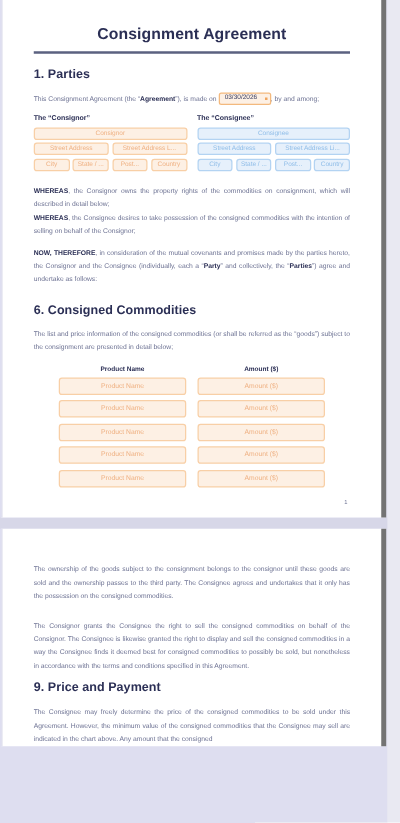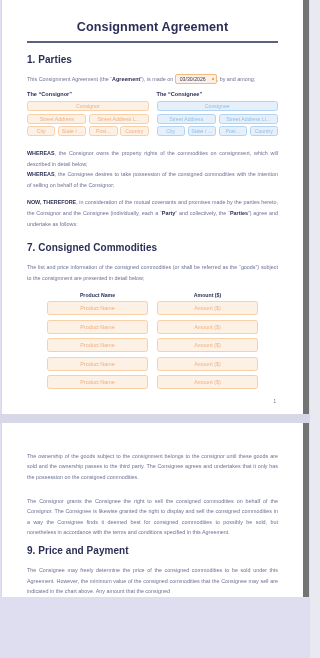--- a/index.html
+++ b/index.html
@@ -17,21 +17,21 @@
     height:658px;
     position:relative;
     background:#dedef0;
   }
 
   .page {
     background:#ffffff;
     width:308px;
     margin:0 0 0 1px;
     border-left:1px solid #d9d9ea;
-    border-right:6px solid #737373;
+    border-right:4px solid #737373;
     position:relative;
     padding:0 25px;
   }
 
   .page-one { padding-top:20px; padding-bottom:10px; }
   .page-two { padding-top:28px; }
 
   .page-gap {
     height:9px;
     background:#d7d7e8;
@@ -240,21 +240,21 @@
     </div>
 
     <p class="body tight"><b>WHEREAS</b><span>, the Consignor owns the property rights of the commodities on consignment, which will described in detail below;</span></p>
 
     <p class="body"><b>WHEREAS</b><span>, the Consignee desires to take possession of the consigned commodities with the intention of selling on behalf of the Consignor;</span></p>
 
     <p class="body"><b>NOW, THEREFORE</b><span>, in consideration of the mutual covenants and promises made by the parties hereto, the Consignor and the Consignee (individually, each a “</span><b>Party</b><span>” and collectively, the “</span><b>Parties</b><span>”) agree and undertake as follows:</span></p>
 
     <div class="spacer-sm"></div>
 
-    <div class="section-heading">7. Consigned Commodities</div>
+    <div class="section-heading">6. Consigned Commodities</div>
 
     <p class="body">The list and price information of the consigned commodities (or shall be referred as the “goods”) subject to the consignment are presented in detail below;</p>
 
     <div class="table-wrap">
       <div class="table-head">
         <div>Product Name</div>
         <div>Amount ($)</div>
       </div>
 
       <div class="table-row">

